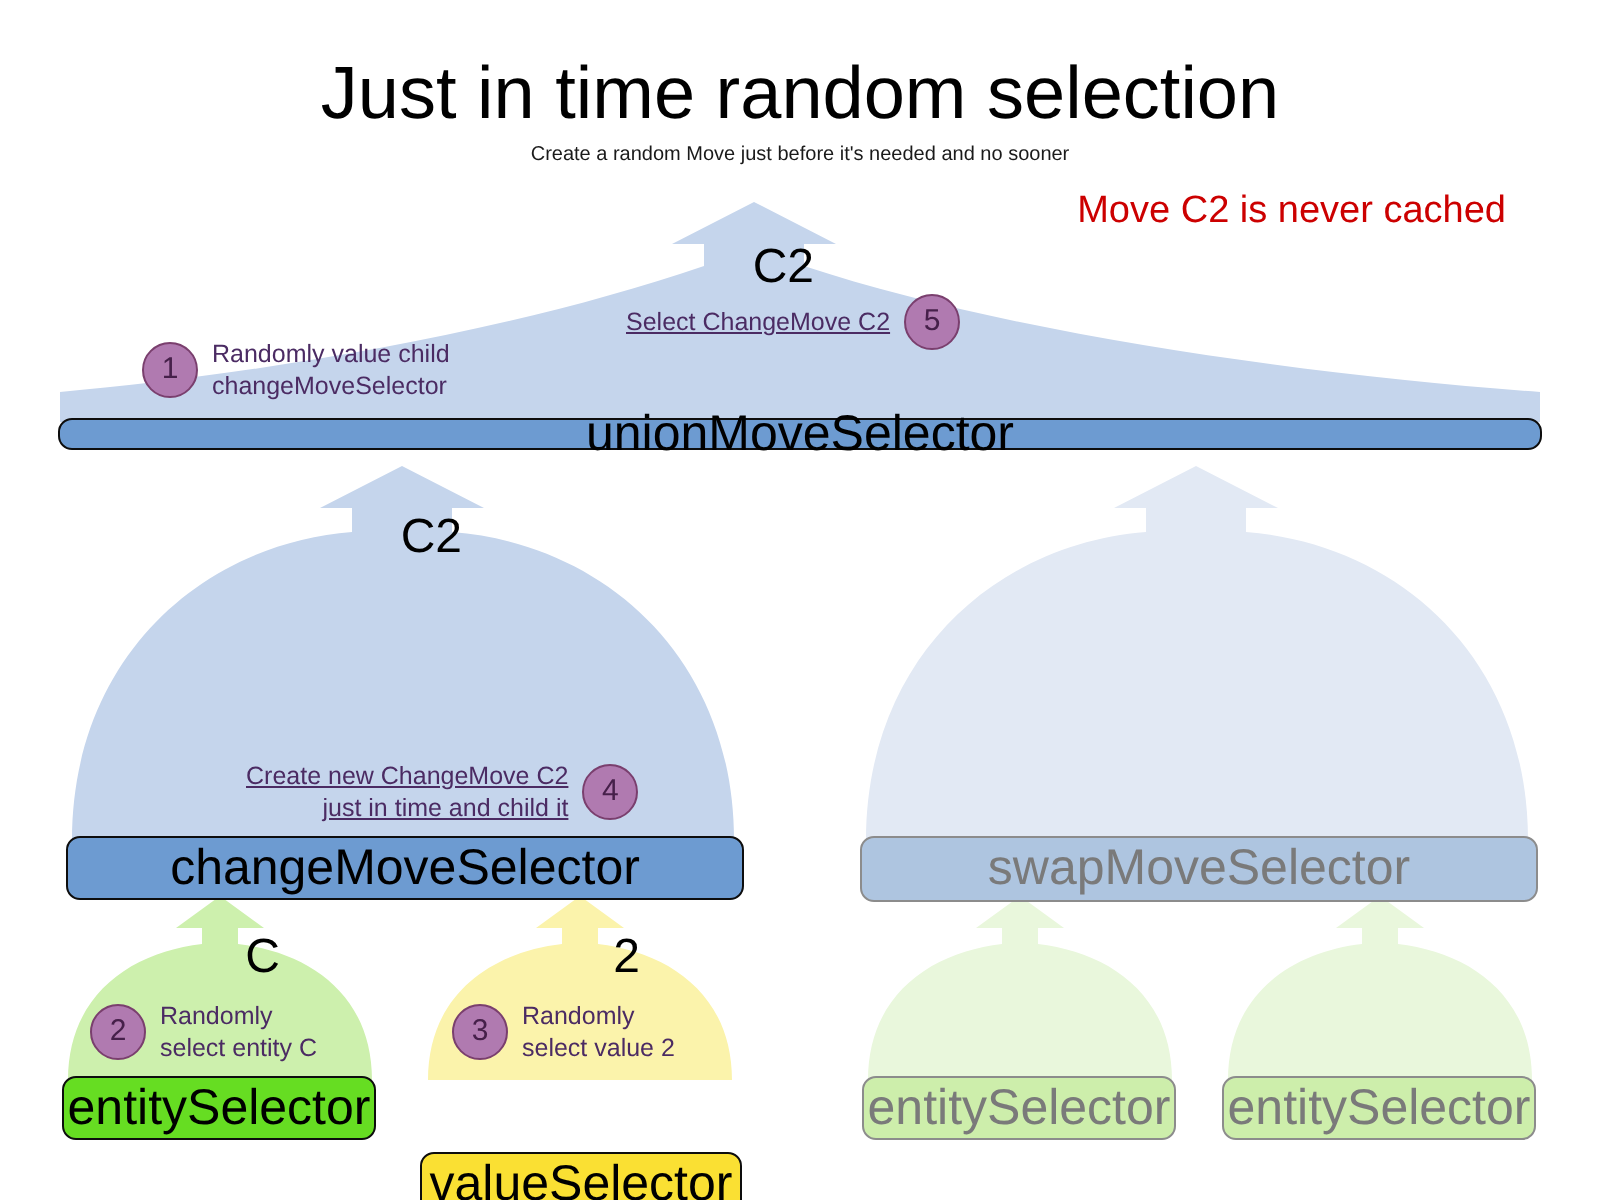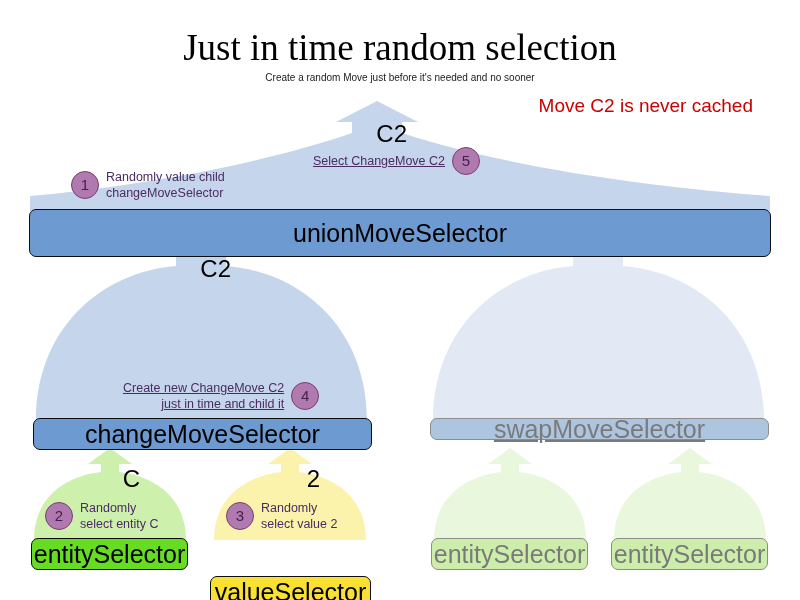--- a/index.html
+++ b/index.html
@@ -28,21 +28,20 @@
   .title {
     position: absolute;
     left: 0;
     top: 26px;
     width: 800px;
     text-align: center;
     font-size: 37px;
     color: #000000;
     letter-spacing: 0px;
     white-space: nowrap;
-    font-family: Liberation Serif, serif;
   }
   .subtitle {
     position: absolute;
     left: 0;
     top: 72px;
     width: 800px;
     text-align: center;
     font-size: 10px;
     color: #1a1a1a;
     white-space: nowrap;
@@ -249,25 +248,25 @@
     <div class="txt">Randomly
 select entity C</div>
   </div>
 
   <div class="step" style="left:226px; top:500px;">
     <div class="badge">3</div>
     <div class="txt">Randomly
 select value 2</div>
   </div>
 
-  <div class="node-box box-union sz-mid" style="left:29px; top:209px; width:742px; height:48px;">unionMoveSelector</div>
+  <div class="node-box box-union sz-mid" style="left:29px; top:209px; width:742px; height:16px;">unionMoveSelector</div>
 
   <div class="node-box box-change sz-mid" style="left:33px; top:418px; width:339px; height:32px;">changeMoveSelector</div>
 
-  <div class="node-box box-swap sz-mid" style="left:430px; top:418px; width:339px; height:22px;text-decoration:underline;">swapMoveSelector</div>
+  <div class="node-box box-swap sz-mid" style="left:430px; top:418px; width:339px; height:33px;">swapMoveSelector</div>
 
   <div class="node-box box-entity sz-mid" style="left:31px; top:538px; width:157px; height:32px;">entitySelector</div>
 
   <div class="node-box box-value sz-mid" style="left:210px; top:538px; width:161px; height:32px;margin-top:38px;">valueSelector</div>
 
   <div class="node-box box-faded-entity sz-mid" style="left:431px; top:538px; width:157px; height:32px;">entitySelector</div>
 
   <div class="node-box box-faded-entity sz-mid" style="left:611px; top:538px; width:157px; height:32px;">entitySelector</div>
 
 </div>

